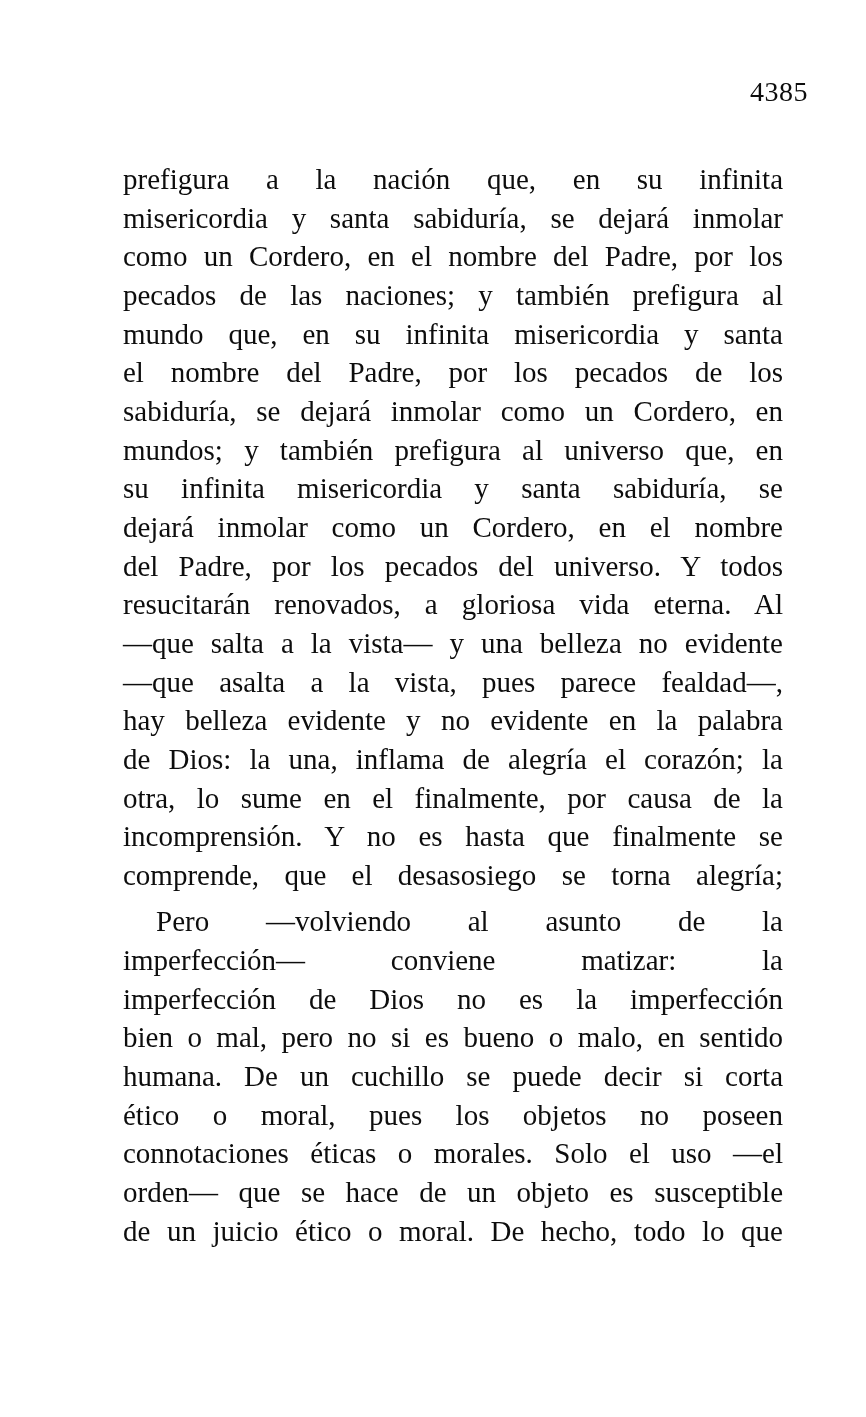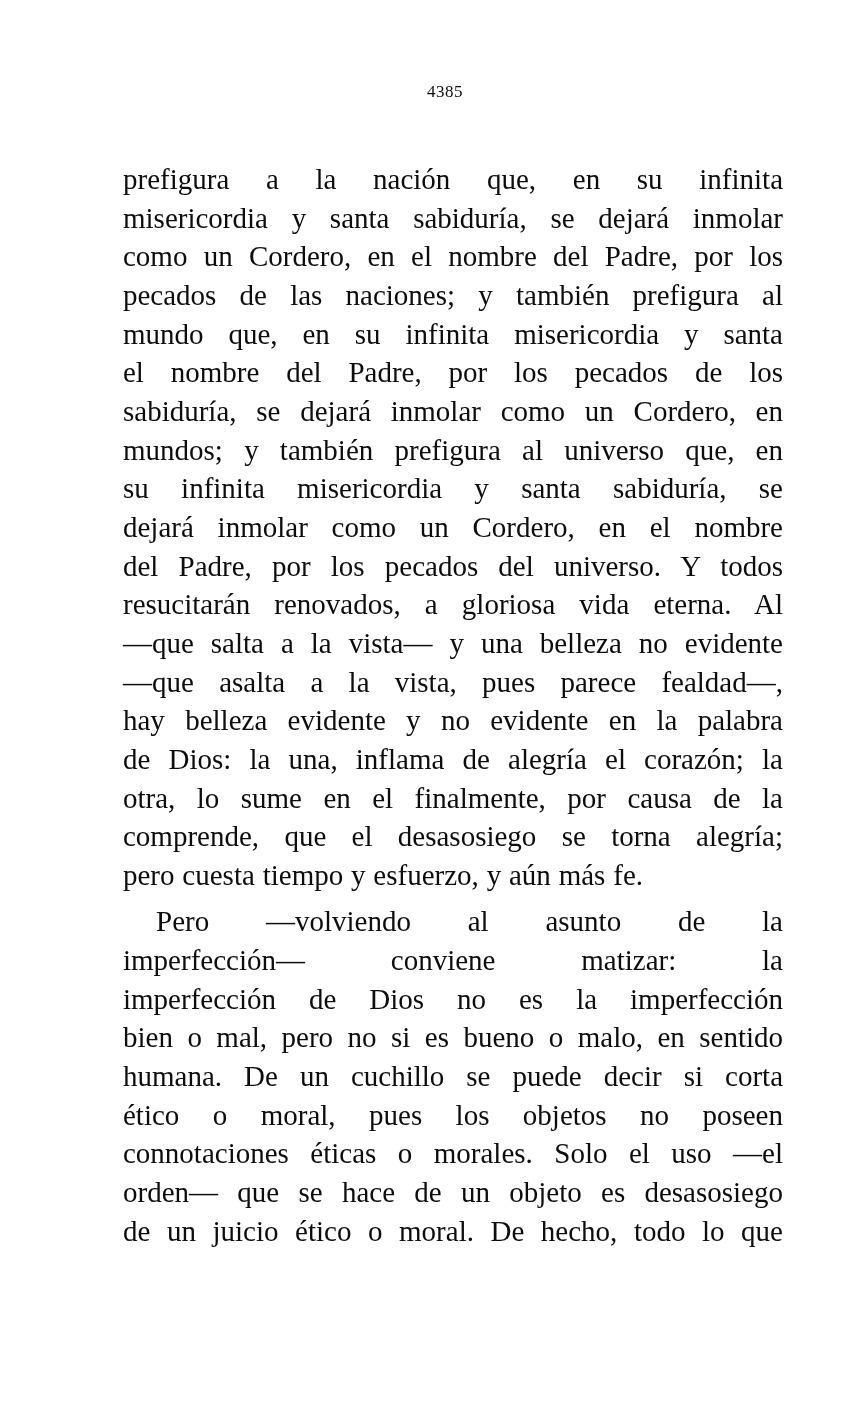--- a/index.html
+++ b/index.html
@@ -12,24 +12,24 @@
     width: 866px;
     height: 1417px;
     background: #ffffff;
     overflow: hidden;
     font-family: "Liberation Serif", "DejaVu Serif", serif;
     color: #0d0d0d;
   }
   .page-number {
     position: absolute;
     top: 78px;
-    left: 107px;
+    left: 132px;
     width: 676px;
-    text-align: center;
-    font-size: 17px;
+    text-align: right;
+    font-size: 28px;
     line-height: 28px;
     letter-spacing: 0.5px;
   }
   .text-block {
     position: absolute;
     top: 152px;
     left: 115px;
     width: 676px;
     font-size: 29px;
     line-height: 38.66px;
@@ -72,30 +72,30 @@
       <div class="line">mundos; y también prefigura al universo que, en</div>
       <div class="line">su infinita misericordia y santa sabiduría, se</div>
       <div class="line">dejará inmolar como un Cordero, en el nombre</div>
       <div class="line">del Padre, por los pecados del universo. Y todos</div>
       <div class="line">resucitarán renovados, a gloriosa vida eterna. Al</div>
       <div class="line">—que salta a la vista— y una belleza no evidente</div>
       <div class="line">—que asalta a la vista, pues parece fealdad—,</div>
       <div class="line">hay belleza evidente y no evidente en la palabra</div>
       <div class="line">de Dios: la una, inflama de alegría el corazón; la</div>
       <div class="line">otra, lo sume en el finalmente, por causa de la</div>
+      <div class="line">incomprensión. Y no es hasta que finalmente se</div>
       <div class="line">comprende, que el desasosiego se torna alegría;</div>
-      <div class="line flush">pero cuesta tiempo y esfuerzo, y aún más fe.</div>
     </div>
 
     <div class="para">
       <div class="line indent">Pero —volviendo al asunto de la</div>
       <div class="line">imperfección— conviene matizar: la</div>
       <div class="line">imperfección de Dios no es la imperfección</div>
       <div class="line">bien o mal, pero no si es bueno o malo, en sentido</div>
       <div class="line">humana. De un cuchillo se puede decir si corta</div>
       <div class="line">ético o moral, pues los objetos no poseen</div>
       <div class="line">connotaciones éticas o morales. Solo el uso —el</div>
-      <div class="line">orden— que se hace de un objeto es desasosiego</div>
+      <div class="line">orden— que se hace de un objeto es susceptible</div>
       <div class="line">de un juicio ético o moral. De hecho, todo lo que</div>
     </div>
 
   </div>
 </div>
 
 </body></html>

